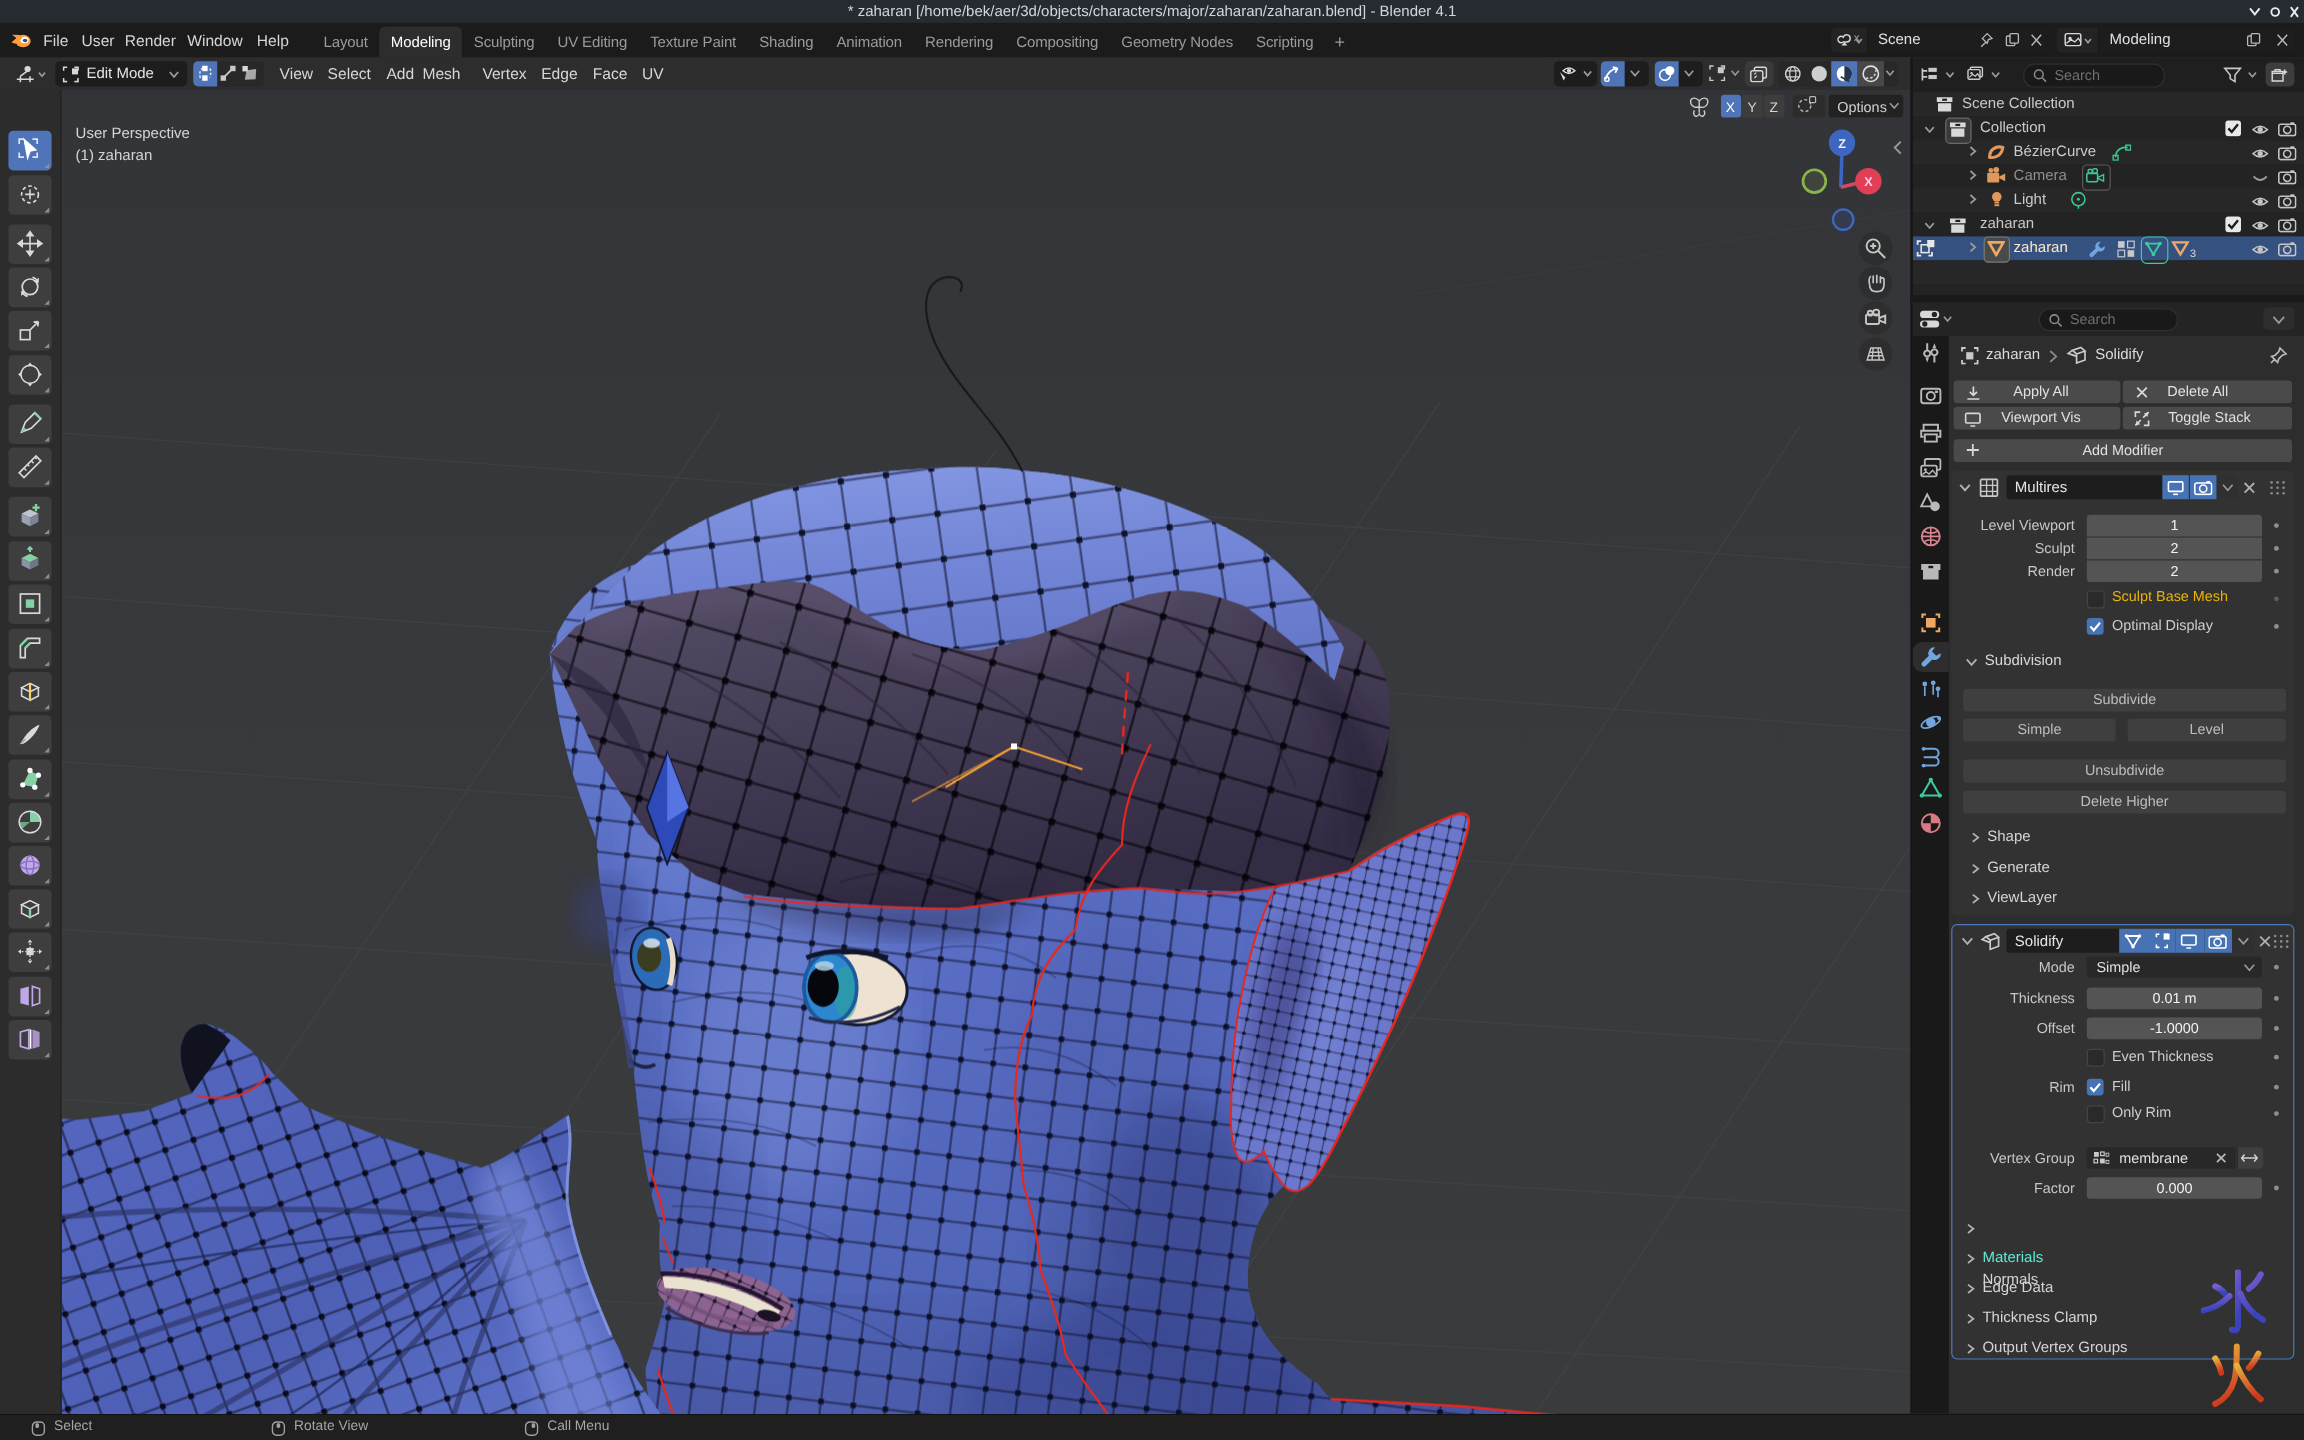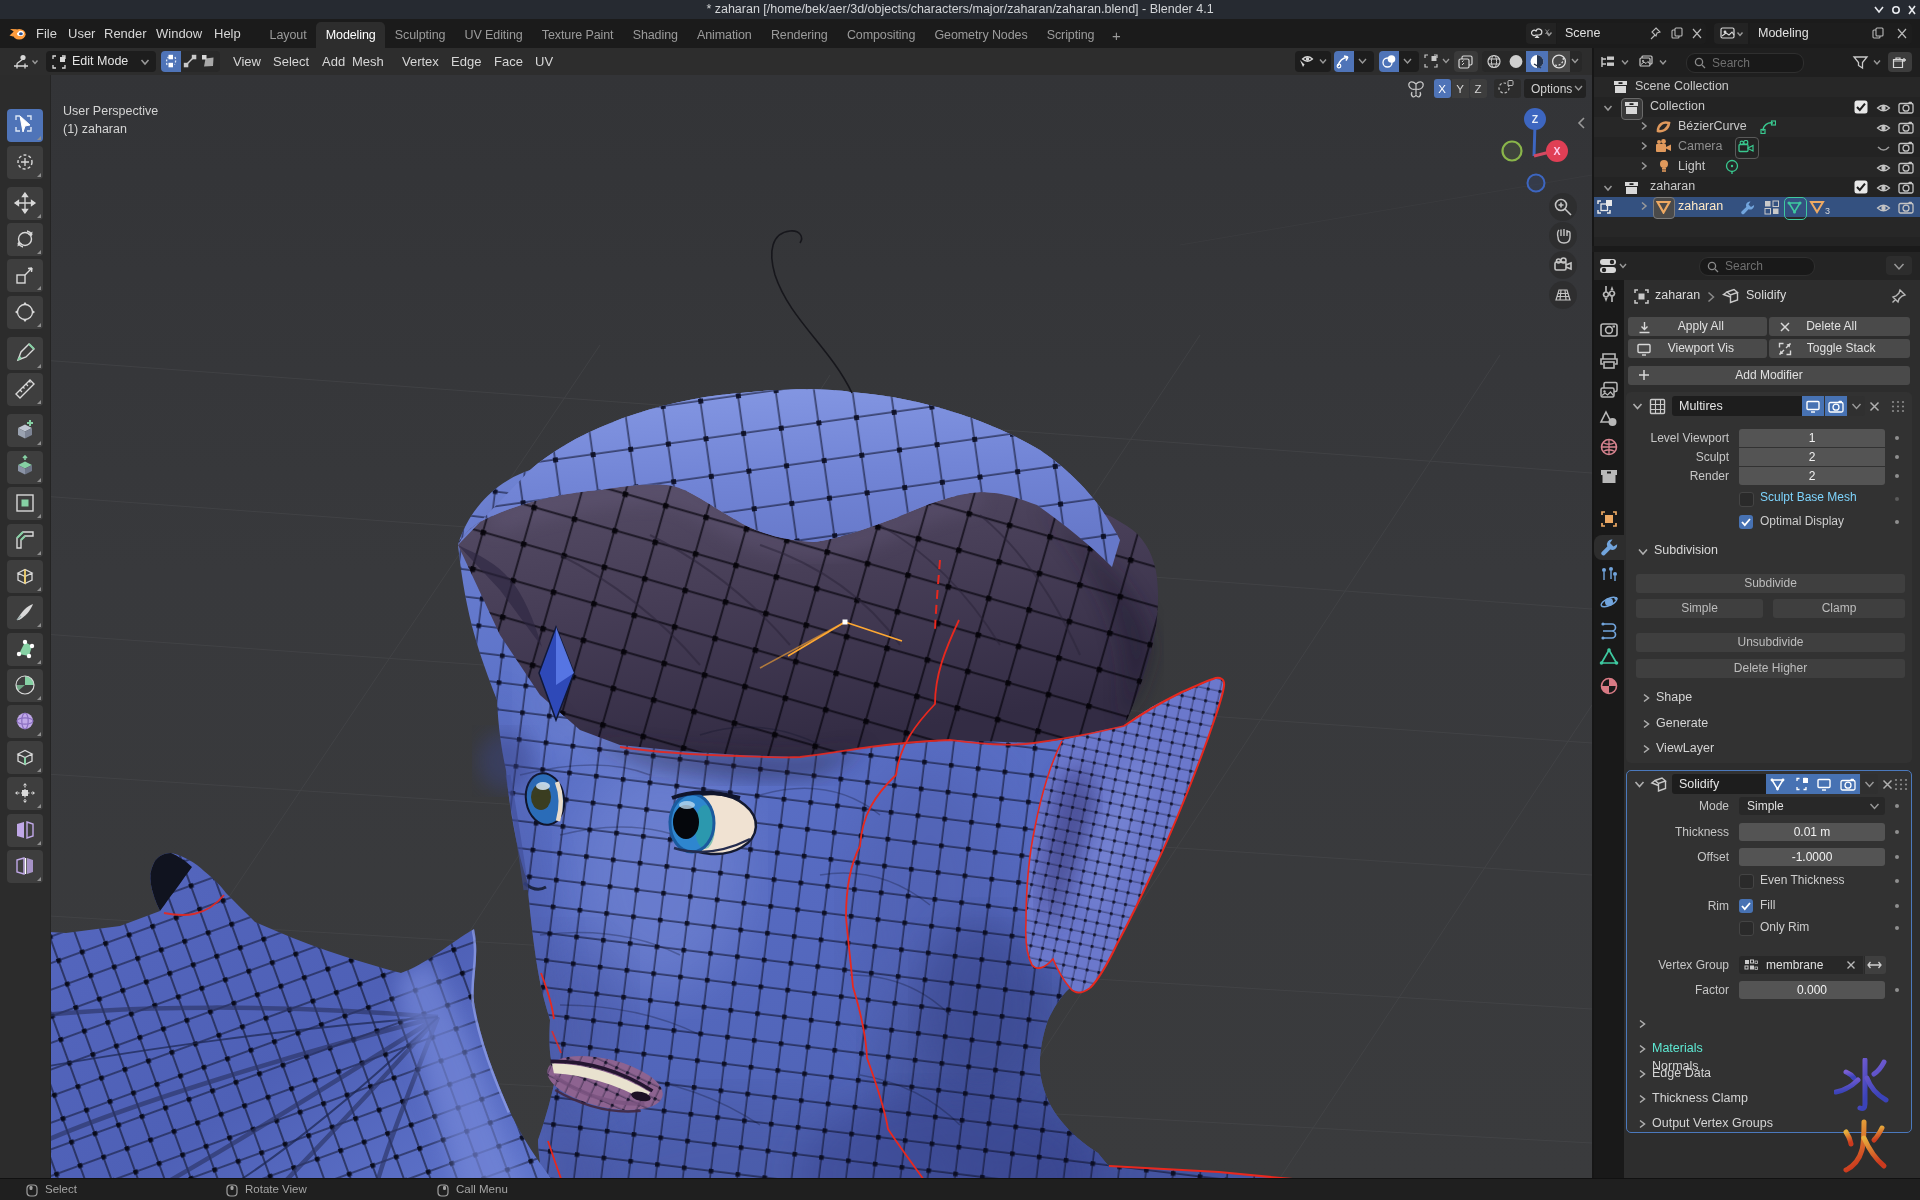--- a/index.html
+++ b/index.html
@@ -1100,38 +1100,38 @@
 <div class="abs" style="left:0;top:177px;width:135px;text-align:right;color:#c6c6c6;font-size:12px;line-height:18px;">Level Viewport</div>
     <div class="abs" style="left:145px;top:177px;width:146px;height:18px;background:#545454;border-radius:3px 3px 0 0;color:#f2f2f2;font-size:12px;text-align:center;line-height:18px;">1</div>
     <div class="abs" style="left:301px;top:184px;width:4px;height:4px;border-radius:50%;background:#8f8f8f;"></div>
 <div class="abs" style="left:0;top:196px;width:135px;text-align:right;color:#c6c6c6;font-size:12px;line-height:18px;">Sculpt</div>
     <div class="abs" style="left:145px;top:196px;width:146px;height:18px;background:#545454;border-radius:0;color:#f2f2f2;font-size:12px;text-align:center;line-height:18px;">2</div>
     <div class="abs" style="left:301px;top:203px;width:4px;height:4px;border-radius:50%;background:#8f8f8f;"></div>
 <div class="abs" style="left:0;top:215px;width:135px;text-align:right;color:#c6c6c6;font-size:12px;line-height:18px;">Render</div>
     <div class="abs" style="left:145px;top:215px;width:146px;height:18px;background:#545454;border-radius:0 0 3px 3px;color:#f2f2f2;font-size:12px;text-align:center;line-height:18px;">2</div>
     <div class="abs" style="left:301px;top:222px;width:4px;height:4px;border-radius:50%;background:#8f8f8f;"></div>
 <div class="abs" style="left:145px;top:240px;width:13px;height:13px;background:#2a2a2a;border:1px solid #444;border-radius:3px;"></div>
-<div class="abs" style="left:166px;top:238px;color:#7dd3fc;font-size:12px;">Sculpt Base Mesh</div>
+<div class="abs" style="left:166px;top:238px;color:#eab308;font-size:12px;">Sculpt Base Mesh</div>
 <div class="abs" style="left:301px;top:245px;width:4px;height:4px;border-radius:50%;background:#5c5c5c;"></div>
 <div class="abs" style="left:145px;top:263px;width:14px;height:14px;background:#4772b3;border-radius:3px;"></div>
 <svg class="abs" style="left:147px;top:266px" width="10" height="9" viewBox="0 0 10 9">
       <path d="M1 4 l2.8 3.2 L9 1" fill="none" stroke="#fff" stroke-width="1.8"></path>
     </svg>
 <div class="abs" style="left:166px;top:262px;color:#cdcdcd;font-size:12px;">Optimal Display</div>
 <div class="abs" style="left:301px;top:268px;width:4px;height:4px;border-radius:50%;background:#8f8f8f;"></div>
 <svg class="abs" style="left:44px;top:295px" width="10" height="10" viewBox="0 0 10 10">
       <path d="M1 2.5 l4 4.5 4 -4.5" fill="none" stroke="#b0b0b0" stroke-width="1.5"></path>
     </svg>
 <div class="abs" style="left:60px;top:291px;color:#d8d8d8;font-size:12.5px;">Subdivision</div>
 <div class="abs" style="left:42px;top:322px;width:269px;height:19px;background:#3f3f3f;border-radius:3px;"></div>
     <div class="abs" style="left:42px;top:322px;width:269px;text-align:center;color:#bdbdbd;font-size:12px;line-height:19px;">Subdivide</div>
 <div class="abs" style="left:42px;top:347px;width:127px;height:19px;background:#3f3f3f;border-radius:3px;"></div>
     <div class="abs" style="left:42px;top:347px;width:127px;text-align:center;color:#bdbdbd;font-size:12px;line-height:19px;">Simple</div>
 <div class="abs" style="left:179px;top:347px;width:132px;height:19px;background:#3f3f3f;border-radius:3px;"></div>
-    <div class="abs" style="left:179px;top:347px;width:132px;text-align:center;color:#bdbdbd;font-size:12px;line-height:19px;">Clamp</div>
+    <div class="abs" style="left:179px;top:347px;width:132px;text-align:center;color:#bdbdbd;font-size:12px;line-height:19px;">Level</div>
 <div class="abs" style="left:42px;top:381px;width:269px;height:19px;background:#3f3f3f;border-radius:3px;"></div>
     <div class="abs" style="left:42px;top:381px;width:269px;text-align:center;color:#bdbdbd;font-size:12px;line-height:19px;">Unsubdivide</div>
 <div class="abs" style="left:42px;top:407px;width:269px;height:19px;background:#3f3f3f;border-radius:3px;"></div>
     <div class="abs" style="left:42px;top:407px;width:269px;text-align:center;color:#bdbdbd;font-size:12px;line-height:19px;">Delete Higher</div>
 <svg class="abs" style="left:48px;top:441px" width="9" height="10" viewBox="0 0 9 10">
       <path d="M2 1.5 l4.5 3.5 -4.5 3.5" fill="none" stroke="#b0b0b0" stroke-width="1.5"></path>
     </svg>
     <div class="abs" style="left:62px;top:438px;color:#d4d4d4;font-size:12.5px;">Shape</div>
 <svg class="abs" style="left:48px;top:467px" width="9" height="10" viewBox="0 0 9 10">
       <path d="M2 1.5 l4.5 3.5 -4.5 3.5" fill="none" stroke="#b0b0b0" stroke-width="1.5"></path>

